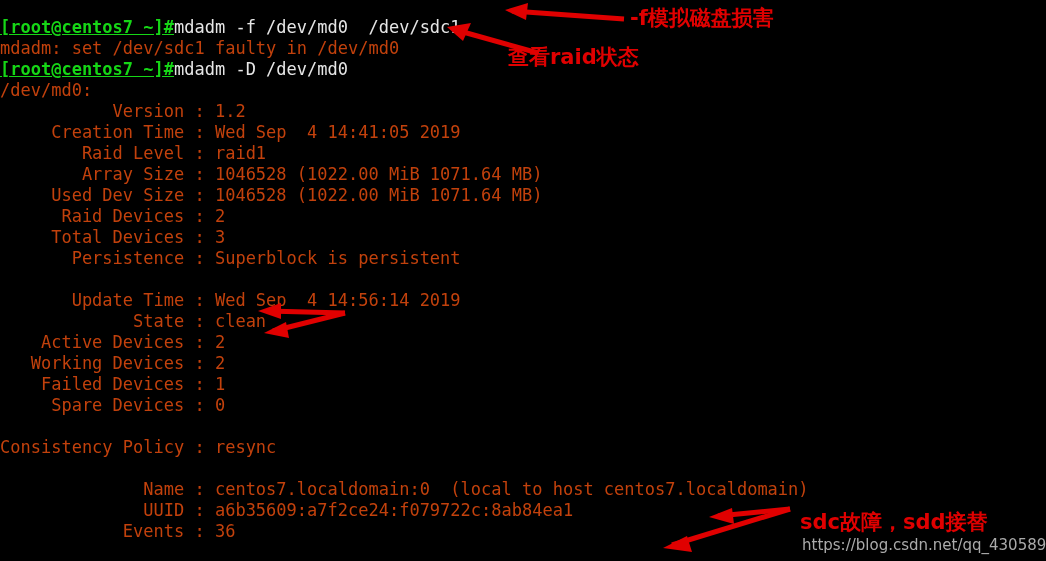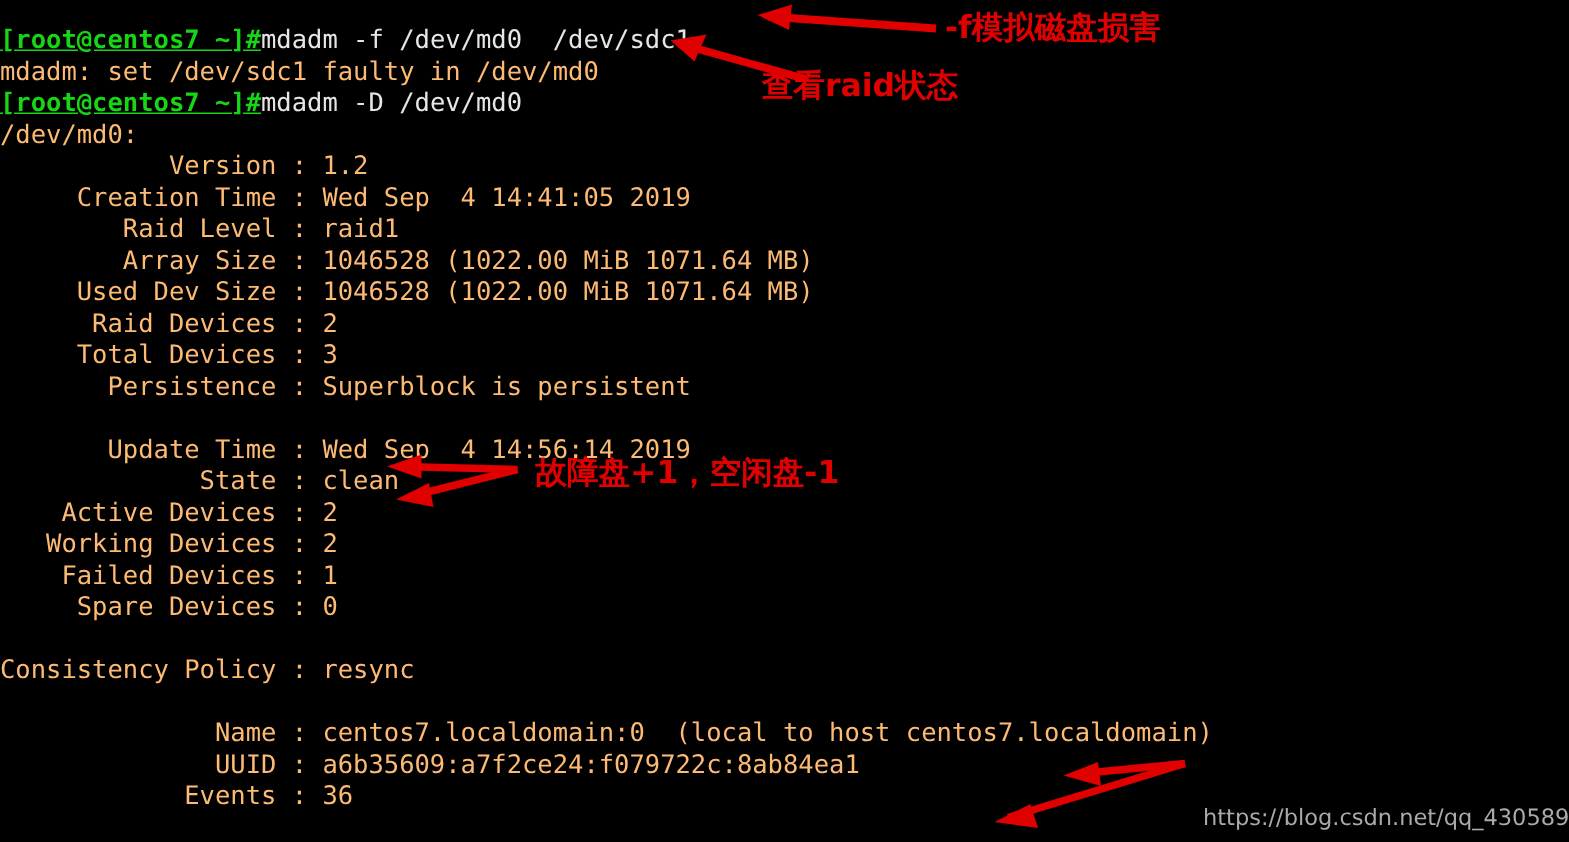--- a/index.html
+++ b/index.html
@@ -38,21 +38,21 @@
   }
   .prompt {
     color: #16d616;
     font-weight: bold;
     text-decoration: underline;
   }
   .cmd {
     color: #e6e6e6;
   }
   .out {
-    color: #fdba74;
+    color: #c2410c;
   }
 
   
   #annots {
     position: absolute;
     left: 0;
     top: 0;
     width: 1046px;
     height: 561px;
     z-index: 4;
@@ -129,18 +129,18 @@
       <g>
         <path d="M 790,509 L 672,545" stroke="#e00000" stroke-width="5" fill="none" stroke-linecap="butt"></path>
         <polygon points="663,548 687,536 692,552" fill="#e00000"></polygon>
       </g>
     </svg>
 
     <div class="anno-text" style="left:630px; top:8px;">-f模拟磁盘损害</div>
 
     <div class="anno-text" style="left:508px; top:47px;">查看raid状态</div>
 
-    <div class="anno-text" style="left:357px; top:305px;">故障盘+1，空闲盘-1</div>
 
+    <div class="anno-text" style="left:800px; top:512px;">sdc故障，sdd接替</div>
 
     <div class="watermark" style="left:802px; top:538px;">https://blog.csdn.net/qq_43058911</div>
   </div>
 </div>
 
 </body></html>

